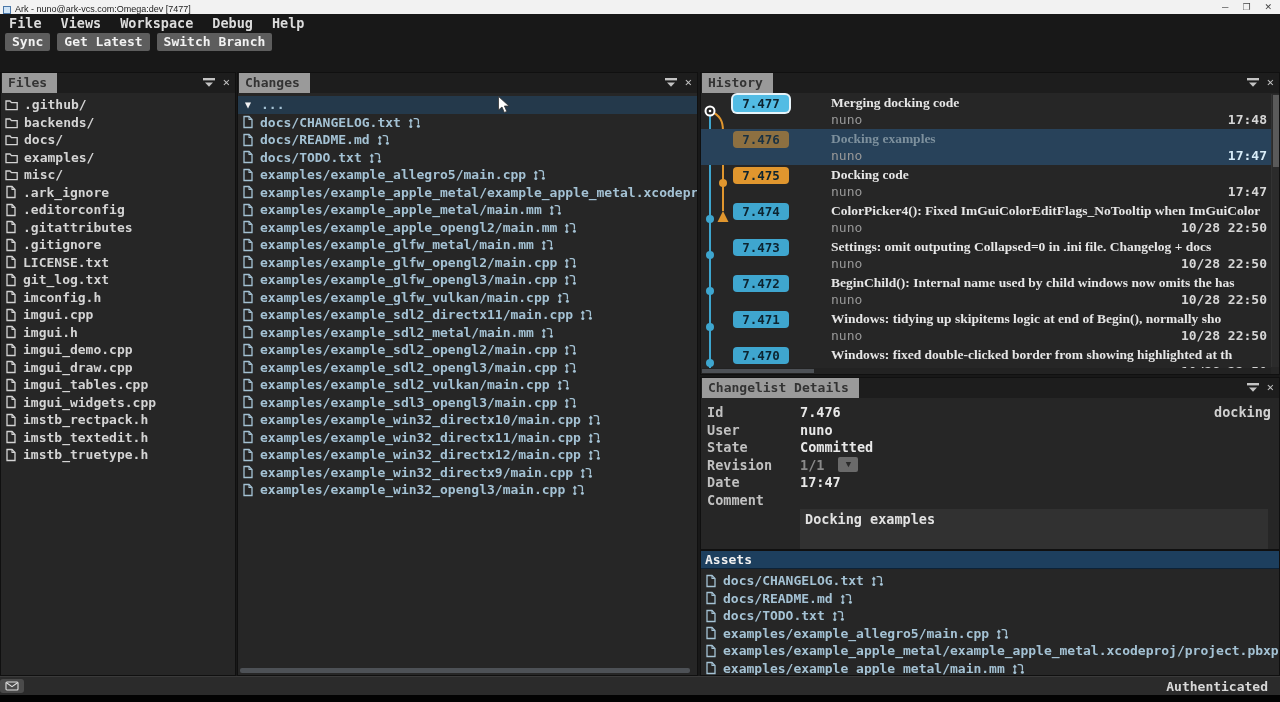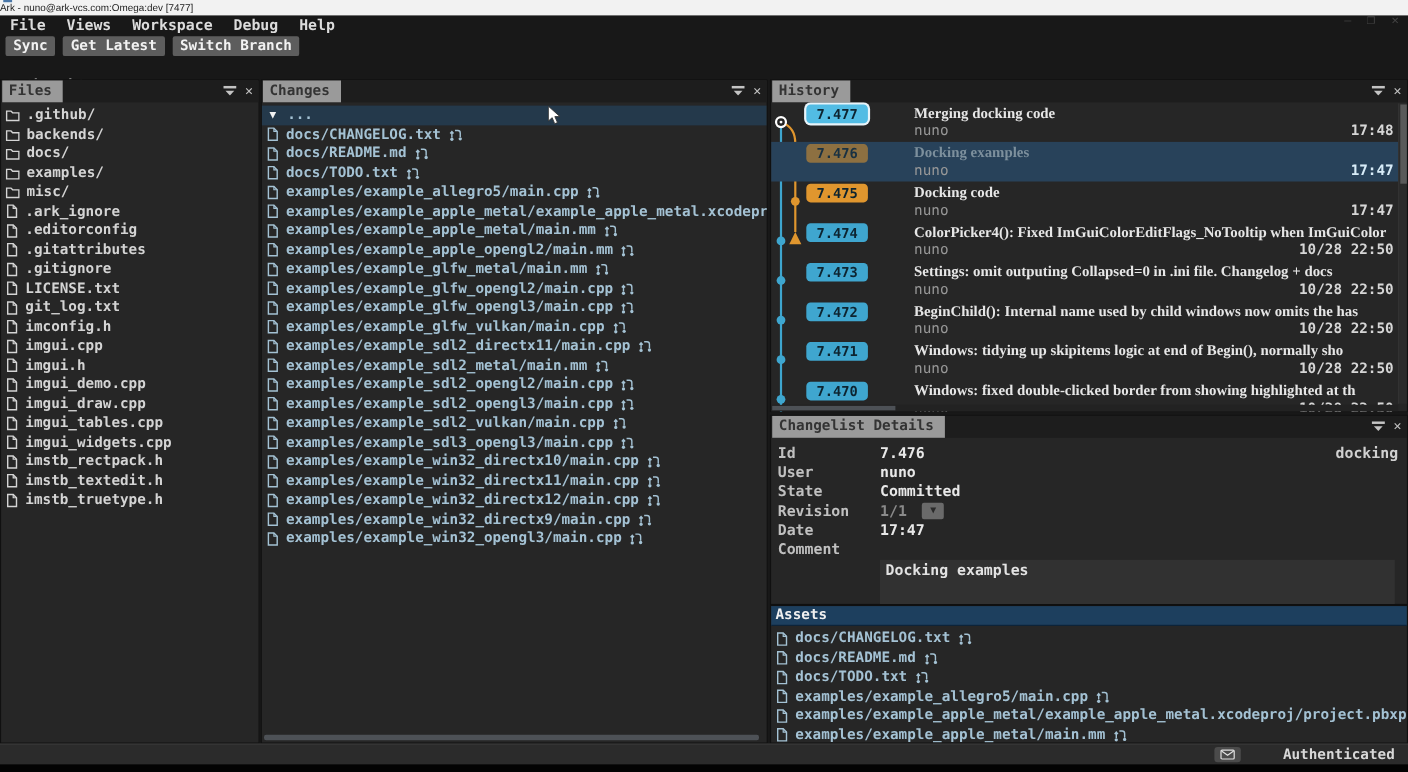--- a/index.html
+++ b/index.html
@@ -7,21 +7,21 @@
     --selection_blue:#28425a; --file_link:#a4c2d4; --assets_header_bg:#1d3f5e;
     --panel_bg:#262626; --panel_header_bg:#1d1d1d; --tab_bg:#9a9a9a; --tab_text:#333;
     --app_bg:#181818; --text_main:#e2e2e2; --text_dim:#989898;
   }
   *{margin:0;padding:0;box-sizing:border-box;}
   body{background:#000;font-family:"DejaVu Sans Mono","Liberation Mono",monospace;}
   #screen{position:relative;width:1280px;height:702px;background:var(--app_bg);overflow:hidden;}
 
   
   .titlebar{position:absolute;left:0;top:0;width:1280px;height:14px;background:#f2f2f2;
-    display:flex;align-items:flex-start;font-family:"Liberation Sans",sans-serif;font-size:9px;color:#222;flex-direction:column;}
+    display:flex;align-items:flex-end;font-family:"Liberation Sans",sans-serif;font-size:9px;color:#222;}
   .titlebar .appicon{width:8px;height:8px;margin:0 4px 0 3px;background:#cfe4f7;border:1px solid #4a77a8;}
   .titlebar .wctrls{margin-left:auto;display:flex;gap:14px;padding-right:8px;color:#444;font-size:9px;line-height:14px;}
   .titlebar .wctrls span{cursor:default;}
 
   
   .menubar{position:absolute;left:0;top:14px;width:1280px;height:18px;display:flex;align-items:center;
     gap:19px;padding-left:9px;font-size:13.5px;font-weight:700;color:#dcdcdc;}
   .toolbar{position:absolute;left:0;top:32px;width:1280px;height:20px;display:flex;align-items:center;gap:7px;padding-left:5px;}
   .toolbar .tbtn{background:#5d5d5d;color:#f2f2f2;font-size:13px;font-weight:700;padding:1px 7px 2px;border-radius:2px;}
   .pathbar{position:absolute;left:0;top:68px;width:1280px;height:20px;display:flex;align-items:center;
@@ -89,21 +89,21 @@
   .revrow .ddbtn{display:inline-block;width:20px;height:15px;background:#6a6a6a;border-radius:2px;
     text-align:center;font-size:9px;color:#2a2a2a;line-height:15px;margin-left:14px;}
   .comment-box{margin-left:93px;background:#313131;width:468px;height:60px;padding:2px 5px;color:#e2e2e2;}
 
   
   .assets-head{height:18px;background:var(--assets_header_bg);color:#f0f0f0;font-size:13px;font-weight:700;
     display:flex;align-items:center;padding-left:4px;border-bottom:1px solid #0d2236;}
 
   
   .statusbar{position:absolute;left:0;top:676px;width:1280px;height:19px;background:#2b2b2b;border-top:1px solid #3a3a3a;
-    display:flex;align-items:center;justify-content:flex-end;}
+    display:flex;align-items:center;justify-content:space-between;}
   .mailbtn{width:24px;height:14px;background:#4b4b4b;border-radius:3px;display:flex;align-items:center;justify-content:center;}
   .statusbar .stext{color:#d8d8d8;font-size:13px;font-weight:700;margin:0 12px 0 38px;}
   .bottomstrip{position:absolute;left:0;top:695px;width:1280px;height:7px;background:#030303;}
 
   .cursor{position:absolute;left:498px;top:96px;z-index:50;}
 </style>
 </head>
 <body>
 
 <svg width="0" height="0" style="position:absolute">

